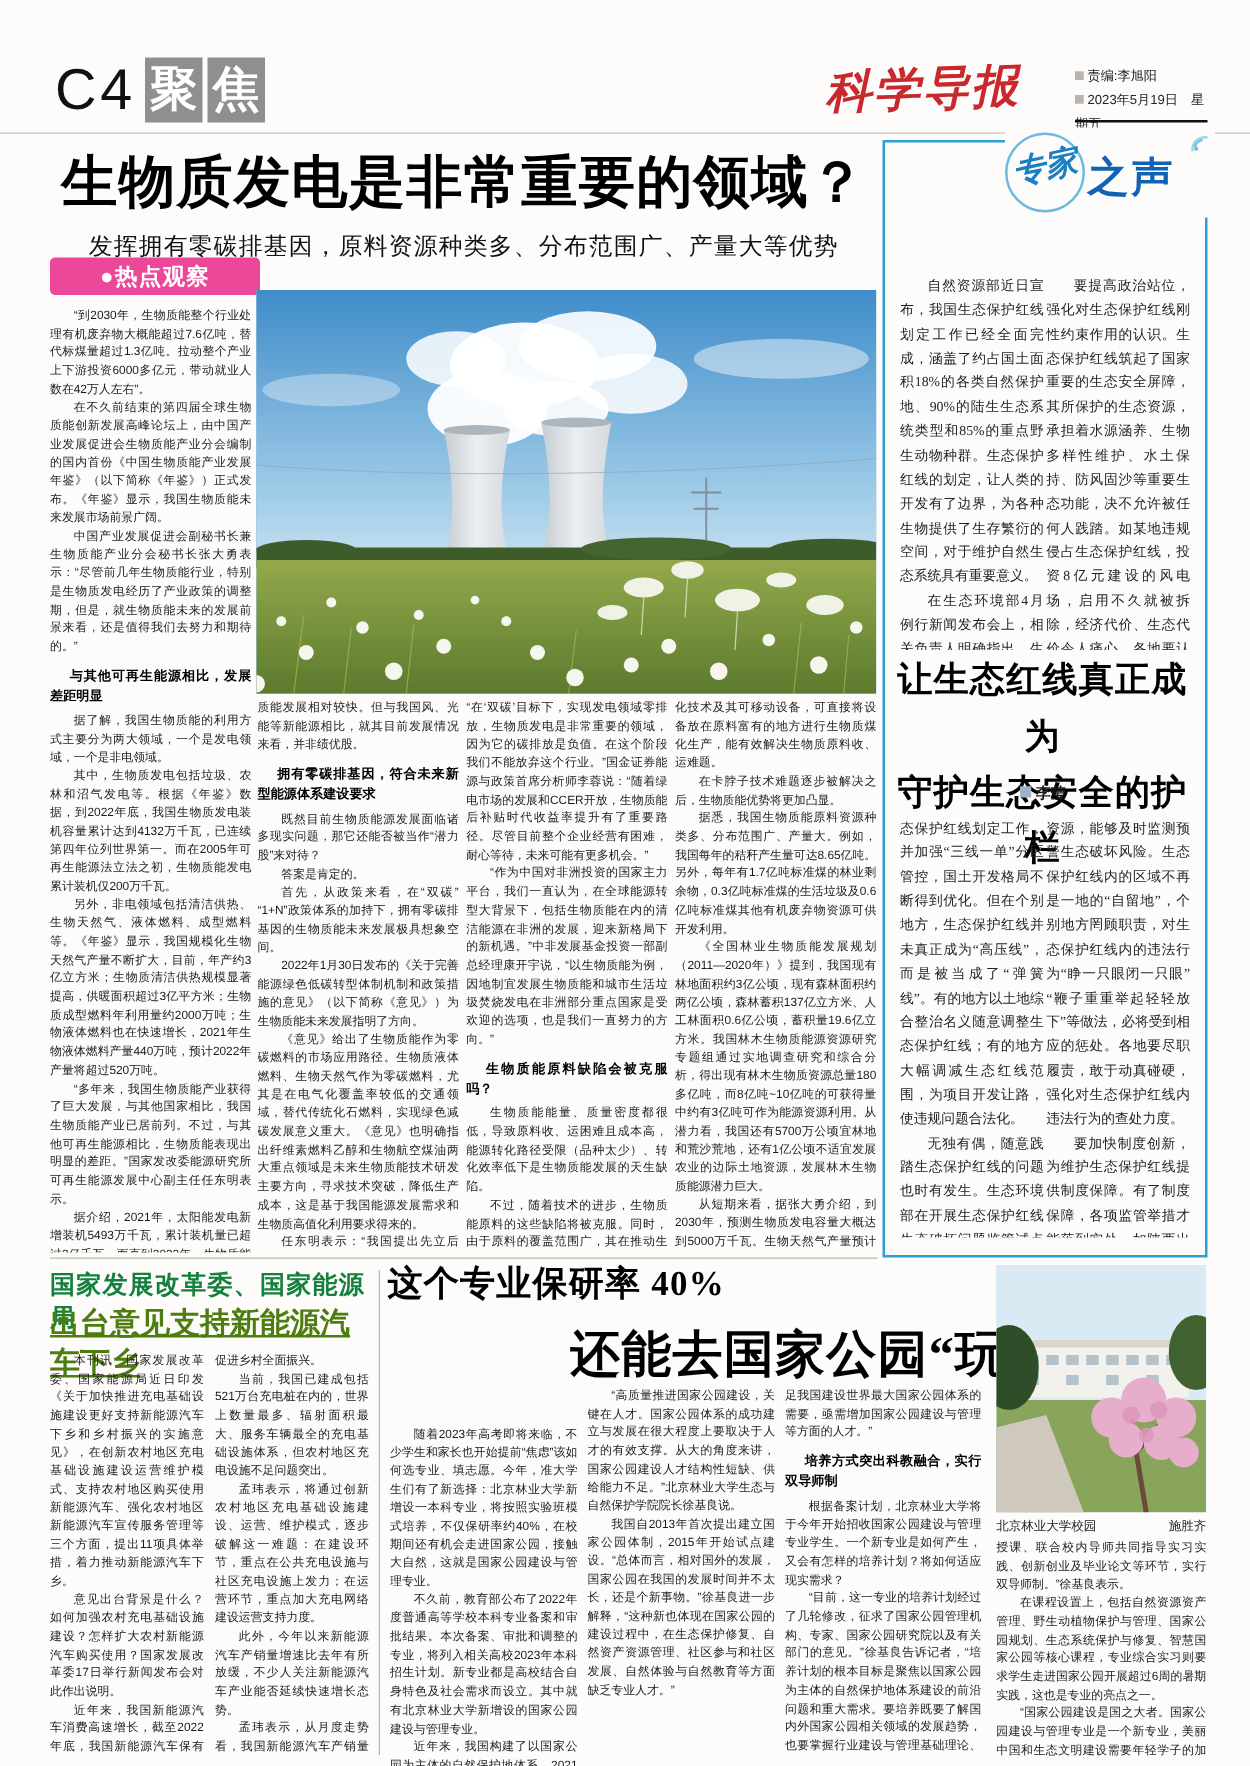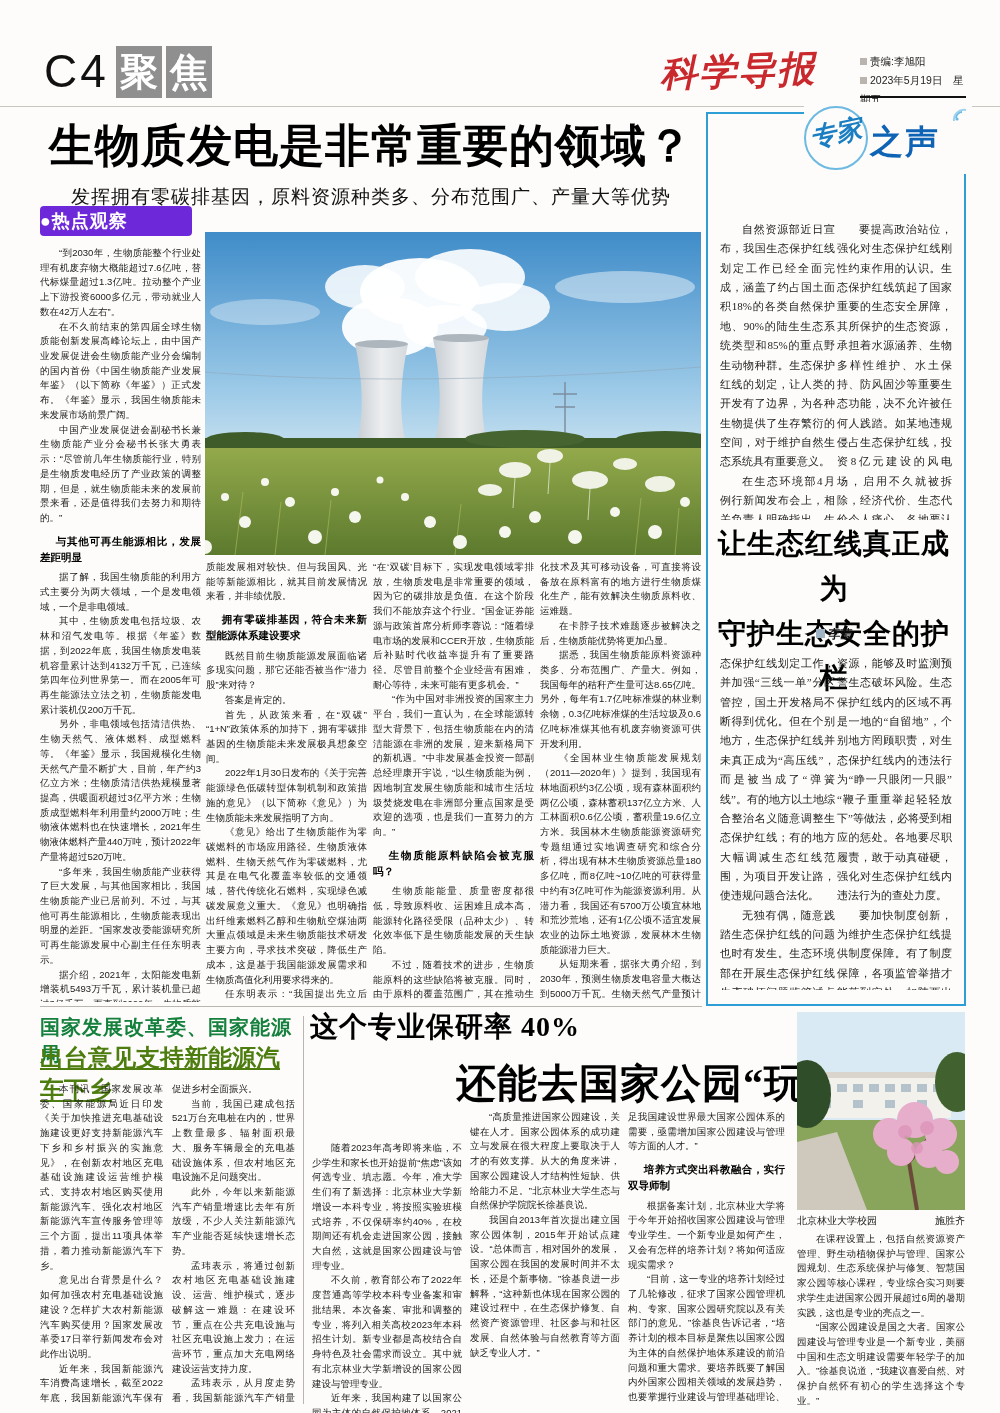--- a/index.html
+++ b/index.html
@@ -14,22 +14,22 @@
   .masthead{left:660px;top:46px;width:190px;color:#c9282d;font-family:"Liberation Serif",serif;
             font-weight:bold;font-size:37px;font-style:italic;transform:rotate(-2deg);letter-spacing:2px;}
   .hdrinfo{left:860px;top:52px;width:108px;font-size:10.5px;line-height:1.8;color:#222;}
   .hdrinfo .sq{display:inline-block;width:7px;height:7px;background:#b9b4ad;margin-right:3px;}
   .hdr-underline{left:860px;top:96px;width:106px;height:2px;background:#111;}
   .hdr-rule{left:0;top:106px;width:1000px;height:1px;background:#c9c5bf;}
   
   .mainhead{left:40px;top:116px;width:662px;text-align:center;font-size:45px;font-weight:bold;
             letter-spacing:1px;color:#000;}
   .mainsub{left:40px;top:184px;width:662px;text-align:center;font-size:19px;color:#111;letter-spacing:1px;}
-  .tag{left:40px;top:206px;width:152px;height:30px;background:#6d28d9;border-radius:4px;
-       color:#fff;font-weight:bold;font-size:18px;line-height:30px;text-align:left;letter-spacing:1px;}
+  .tag{left:40px;top:206px;width:168px;height:30px;background:#ec4899;border-radius:4px;
+       color:#fff;font-weight:bold;font-size:18px;line-height:30px;text-align:center;letter-spacing:1px;}
   .photo-main{left:205px;top:232px;width:496px;height:323px;overflow:hidden;background:#7fb2d8;}
   .col{position:absolute;text-align:justify;font-size:9.5px;line-height:1.55;color:#1a1a1a;overflow:hidden;}
   .col p{margin:0;text-indent:2em;}
   .col p.cont{text-indent:0;}
   .col h4{font-size:10.5px;font-weight:bold;margin:7px 0 5px;text-indent:1.5em;color:#000;}
   
   .expert{left:706px;top:112px;width:256px;height:890px;border:2px solid #2d9fd6;background:#fdfcfa;}
   .ebadge{position:absolute;left:96px;top:-12px;width:168px;height:72px;background:#fdfcfa;}
   .ebadge .ring{position:absolute;left:0;top:4px;width:60px;height:60px;border:2px solid #6cb9e2;
                 border-radius:50%;}
@@ -259,22 +259,22 @@
   <div class="abs evhead">出台意见支持新能源汽车下乡</div>
   <div class="col" style="left:40px;top:1082px;width:123px;height:322px;">
     <p>本刊讯　国家发展改革委、国家能源局近日印发《关于加快推进充电基础设施建设更好支持新能源汽车下乡和乡村振兴的实施意见》，在创新农村地区充电基础设施建设运营维护模式、支持农村地区购买使用新能源汽车、强化农村地区新能源汽车宣传服务管理等三个方面，提出11项具体举措，着力推动新能源汽车下乡。</p>
     <p>意见出台背景是什么？如何加强农村充电基础设施建设？怎样扩大农村新能源汽车购买使用？国家发展改革委17日举行新闻发布会对此作出说明。</p>
     <p>近年来，我国新能源汽车消费高速增长，截至2022年底，我国新能源汽车保有量约1310万辆，超过全球总量的一半。但总体上，我国农村地区新能源汽车市场仍处于起步阶段，总保有量相对较低。</p>
 
   </div>
   <div class="col" style="left:172px;top:1082px;width:123px;height:322px;">
     <p class="cont">促进乡村全面振兴。</p>
     <p>当前，我国已建成包括521万台充电桩在内的，世界上数量最多、辐射面积最大、服务车辆最全的充电基础设施体系，但农村地区充电设施不足问题突出。</p>
+    <p>孟玮表示，将通过创新农村地区充电基础设施建设、运营、维护模式，逐步破解这一难题：在建设环节，重点在公共充电设施与社区充电设施上发力；在运营环节，重点加大充电网络建设运营支持力度。</p>
     <p>此外，今年以来新能源汽车产销量增速比去年有所放缓，不少人关注新能源汽车产业能否延续快速增长态势。</p>
-    <p>孟玮表示，将通过创新农村地区充电基础设施建设、运营、维护模式，逐步破解这一难题：在建设环节，重点在公共充电设施与社区充电设施上发力；在运营环节，重点加大充电网络建设运营支持力度。</p>
     <p>孟玮表示，从月度走势看，我国新能源汽车产销量增速呈现低开高走、不断加快的态势，前2个月新能源汽车产销量分别增长16.3%、20.8%，3月份产销量分别增长44.8%、34.8%，4月份产销量均增长1.1倍。可以说总体依然延续快速增长态势。</p>
 
   </div>
 
   <div class="abs pkhead1">这个专业保研率 40%</div>
   <div class="abs pkhead2">还能去国家公园“玩”</div>
   <div class="col" style="left:312px;top:1110px;width:150px;height:296px;margin-top:31px;">
     <p>随着2023年高考即将来临，不少学生和家长也开始提前“焦虑”该如何选专业、填志愿。今年，准大学生们有了新选择：北京林业大学新增设一本科专业，将按照实验班模式培养，不仅保研率约40%，在校期间还有机会走进国家公园，接触大自然，这就是国家公园建设与管理专业。</p>
     <p>不久前，教育部公布了2022年度普通高等学校本科专业备案和审批结果。本次备案、审批和调整的专业，将列入相关高校2023年本科招生计划。新专业都是高校结合自身特色及社会需求而设立。其中就有北京林业大学新增设的国家公园建设与管理专业。</p>
     <p>近年来，我国构建了以国家公园为主体的自然保护地体系。2021年正式设立了三江源、大熊猫、东北虎豹、海南热带雨林、武夷山等第一批国家公园。接下来，49个国家公园候选区还有待进一步建设完善。大学增设新专业适应了这一趋势，也回应着这一需求。那么，国家公园建设到底需要哪些人才，相关专业的培养目标又如何？</p>
@@ -334,18 +334,19 @@
           <circle cx="130" cy="116" r="7"></circle>
           <circle cx="120" cy="136" r="6"></circle>
       </g>
     </svg>
   </div>
   <div class="abs pkcaption">
     <span>北京林业大学校园</span>
     <span>施胜齐</span>
   </div>
   <div class="col" style="left:797px;top:1232px;width:168px;height:174px;">
+    <p class="cont">授课、联合校内导师共同指导实习实践、创新创业及毕业论文等环节，实行双导师制。”徐基良表示。</p>
     <p>在课程设置上，包括自然资源资产管理、野生动植物保护与管理、国家公园规划、生态系统保护与修复、智慧国家公园等核心课程，专业综合实习则要求学生走进国家公园开展超过6周的暑期实践，这也是专业的亮点之一。</p>
     <p>“国家公园建设是国之大者。国家公园建设与管理专业是一个新专业，美丽中国和生态文明建设需要年轻学子的加入。”徐基良说道，“我建议喜爱自然、对保护自然怀有初心的学生选择这个专业。”</p>
 
   </div>
 
 </div>
 
 </body></html>

